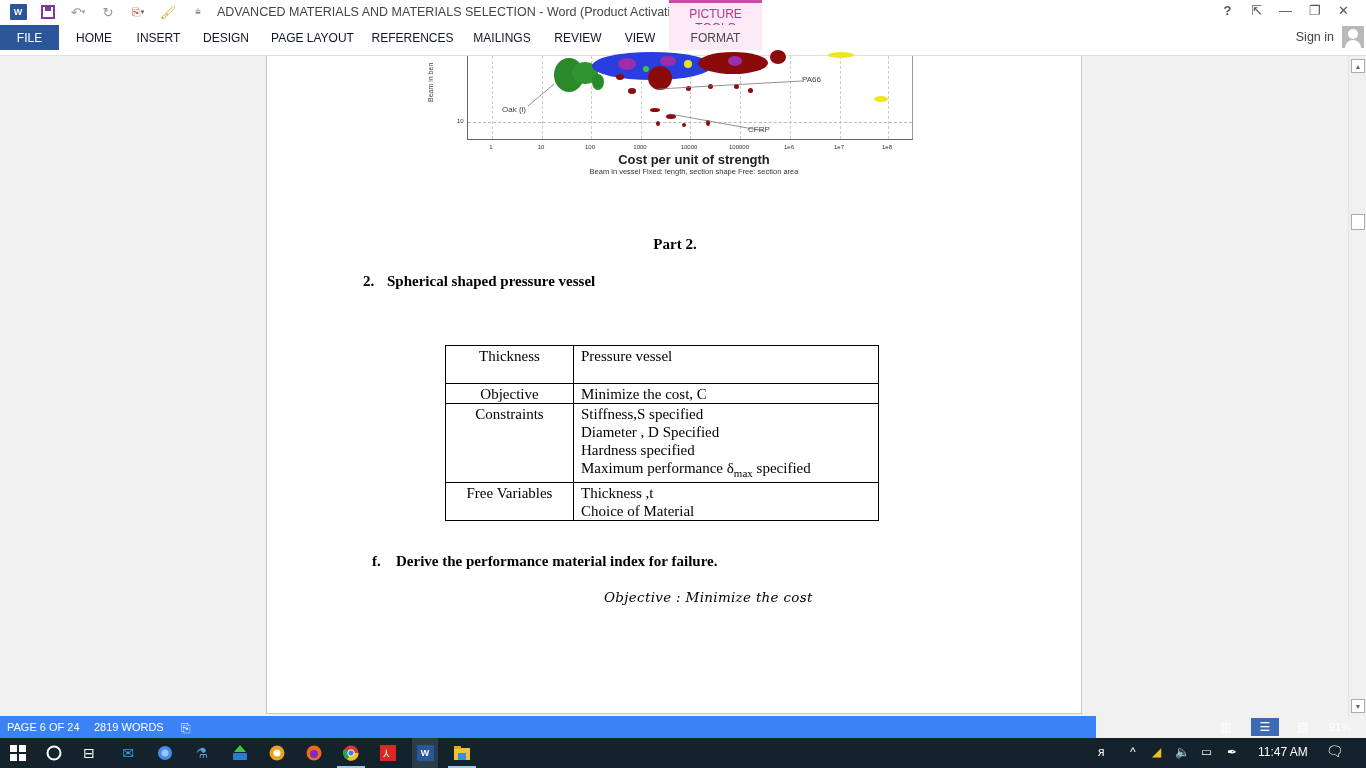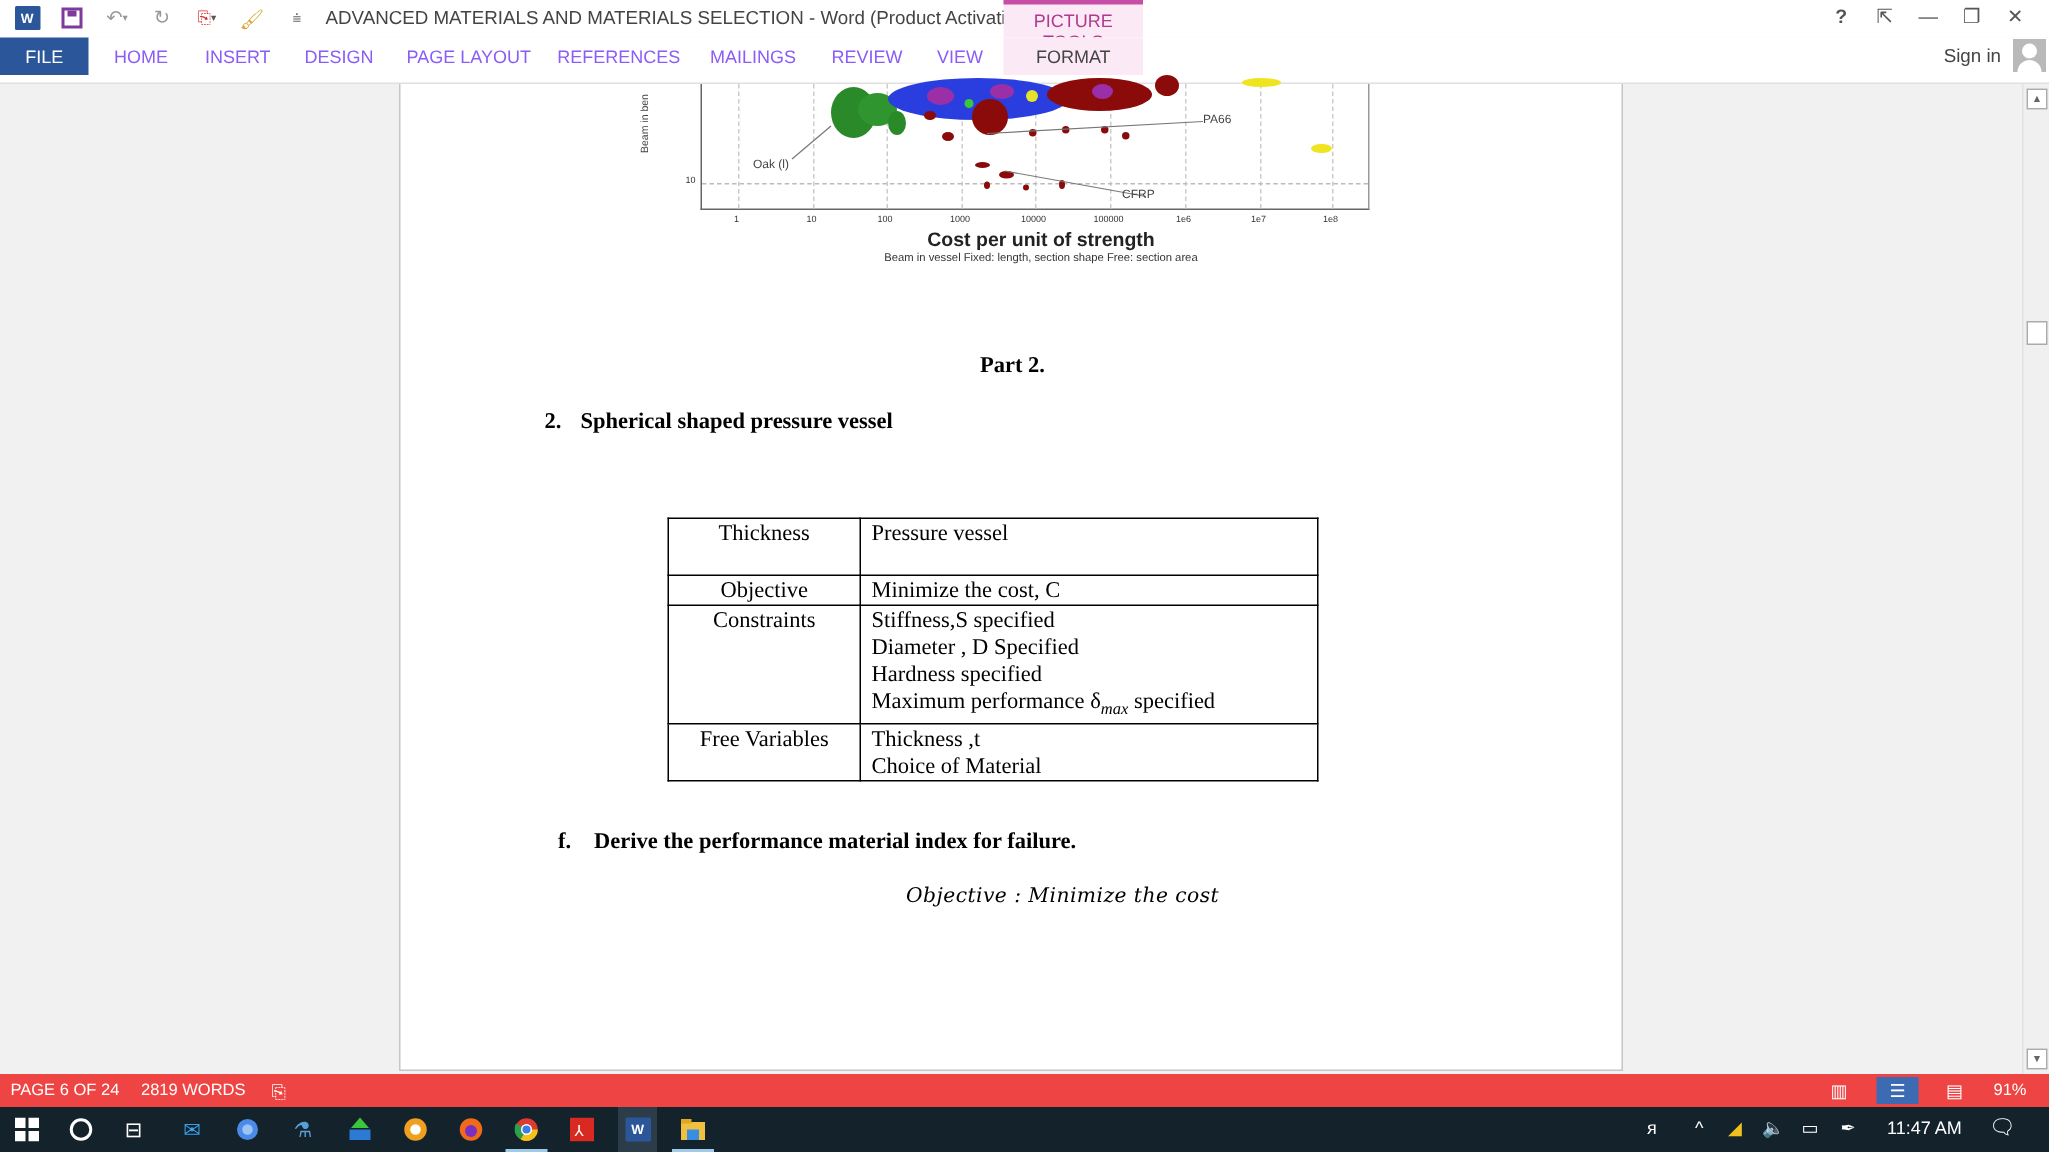--- a/index.html
+++ b/index.html
@@ -12,21 +12,21 @@
   .word-logo { width: 17px; height: 16px; background: #2b579a; color: #fff; font-size: 9px; font-weight: bold; display: flex; align-items: center; justify-content: center; border-radius: 1px; }
   .save-ic { width: 14px; height: 14px; border: 2px solid #7e3b9d; position: relative; }
   .save-ic::before { content: ""; position: absolute; left: 2px; top: 0; width: 6px; height: 4px; background: #7e3b9d; }
   .title-text { position: absolute; left: 217px; top: 5px; font-size: 12.5px; color: #444; white-space: nowrap; }
   .picture-tools { position: absolute; left: 669px; top: 0; width: 93px; height: 25px; background: #fbe9f5; border-top: 3px solid #c74ea6; color: #b0388f; font-size: 12px; text-align: center; padding-top: 4px; }
   .win-ctrls { position: absolute; right: 8px; top: 3px; display: flex; gap: 0; }
   .win-ctrls span { width: 29px; text-align: center; font-size: 13px; color: #555; }
 
   
   .ribbon { position: absolute; left: 0; top: 25px; width: 1366px; height: 31px; background: #fff; border-bottom: 1px solid #e0e0e0; }
-  .tab { position: absolute; top: 0; height: 25px; font-size: 12px; color: #8b5cf6; padding-top: 6px; text-align: center; }
+  .tab { position: absolute; top: 0; height: 25px; font-size: 12px; color: #0f172a; padding-top: 6px; text-align: center; }
   .tab.file { left: 0; width: 59px; background: #2b579a; color: #fff; }
   .tab.format { background: #fbe9f5; color: #444; }
   .signin { position: absolute; right: 32px; top: 5px; font-size: 12.5px; color: #444; }
   .avatar { position: absolute; right: 2px; top: 1px; width: 22px; height: 22px; background: #b9b9b9; overflow: hidden; }
   .avatar::before { content: ""; position: absolute; left: 6px; top: 3px; width: 10px; height: 10px; border-radius: 50%; background: #fff; }
   .avatar::after { content: ""; position: absolute; left: 3px; top: 14px; width: 16px; height: 12px; border-radius: 8px 8px 0 0; background: #fff; }
 
   
   .docarea { position: absolute; left: 0; top: 56px; width: 1348px; height: 660px; background: #f1f1f1; }
   .page { position: absolute; left: 266px; top: 0; width: 816px; height: 658px; background: #fff; border: 1px solid #c6c6c6; border-top: none; }
@@ -45,31 +45,31 @@
   .xsub { position: absolute; left: 0; top: 111px; width: 546px; text-align: center; font-size: 7.5px; color: #333; }
 
   .serif { font-family: "Liberation Serif", "DejaVu Serif", serif; }
   .part { position: absolute; left: 0; width: 816px; top: 180px; text-align: center; font-size: 15px; font-weight: bold; }
   .heading { position: absolute; font-size: 15px; font-weight: bold; white-space: nowrap; }
   .heading .num { display: inline-block; width: 24px; }
 
   table.ftbl { position: absolute; left: 178px; top: 289px; width: 434px; border-collapse: collapse; font-size: 15px; }
   table.ftbl td { border: 1px solid #000; vertical-align: top; padding: 1px 7px 0 7px; line-height: 18px; }
   table.ftbl td.k { width: 128px; text-align: center; }
-  .sub { font-style: italic; font-size: 11px; vertical-align: -4px; }
+  .sub { font-size: 11px; vertical-align: -4px; }
 
   .eq { position: absolute; left: 337px; top: 533px; font-size: 15px; font-style: italic; font-family: "DejaVu Serif", serif; font-size: 13.5px; letter-spacing: 0.3px; }
 
   
   .vscroll { position: absolute; left: 1348px; top: 56px; width: 18px; height: 660px; background: #f0f0f0; border-left: 1px solid #e2e2e2; }
   .sb-btn { position: absolute; left: 2px; width: 14px; height: 14px; border: 1px solid #ababab; background: #fff; display: flex; align-items: center; justify-content: center; font-size: 7px; color: #666; }
   .sb-thumb { position: absolute; left: 2px; top: 158px; width: 14px; height: 16px; border: 1px solid #ababab; background: #fff; }
 
   
-  .statusbar { position: absolute; left: 0; top: 716px; width: 1366px; height: 22px; background: #ef4444; color: #fff; font-size: 11px; }
+  .statusbar { position: absolute; left: 0; top: 716px; width: 1096px; height: 22px; background: #3b82f6; color: #fff; font-size: 11px; }
   .statusbar .item { position: absolute; top: 5px; }
   .sv { position: absolute; top: 2px; width: 28px; height: 18px; display: flex; align-items: center; justify-content: center; font-size: 12px; }
   .sv.active { background: #3d6bb3; }
 
   
   .taskbar { position: absolute; left: 0; top: 738px; width: 1366px; height: 30px; background: #13222b; color: #fff; }
   .tb-icon { position: absolute; top: 5px; width: 20px; height: 20px; display: flex; align-items: center; justify-content: center; font-size: 14px; }
   .tb-icon.active-ind::after { content: ""; position: absolute; bottom: -5px; left: -4px; width: 28px; height: 2px; background: #9ecbe8; }
   .tray { position: absolute; top: 7px; font-size: 12px; color: #fff; }
 </style>

